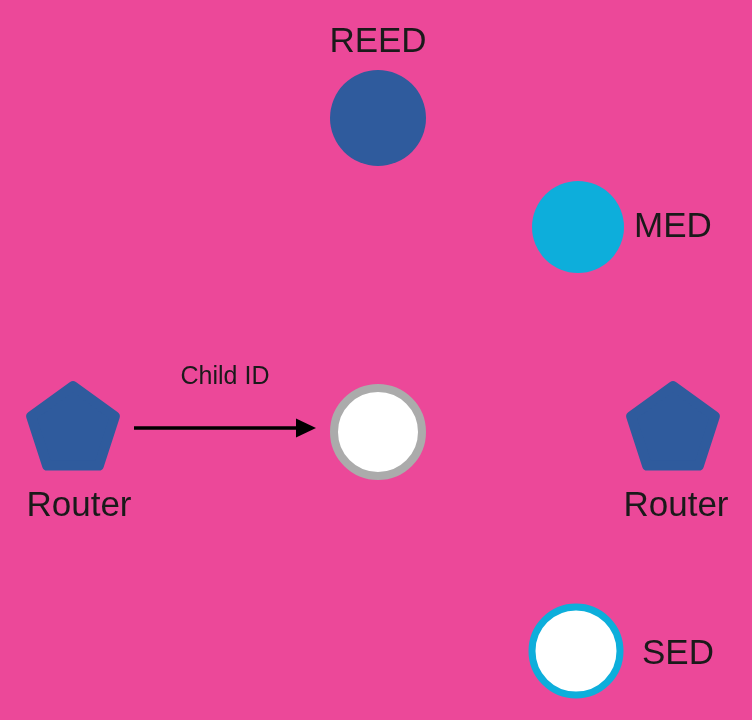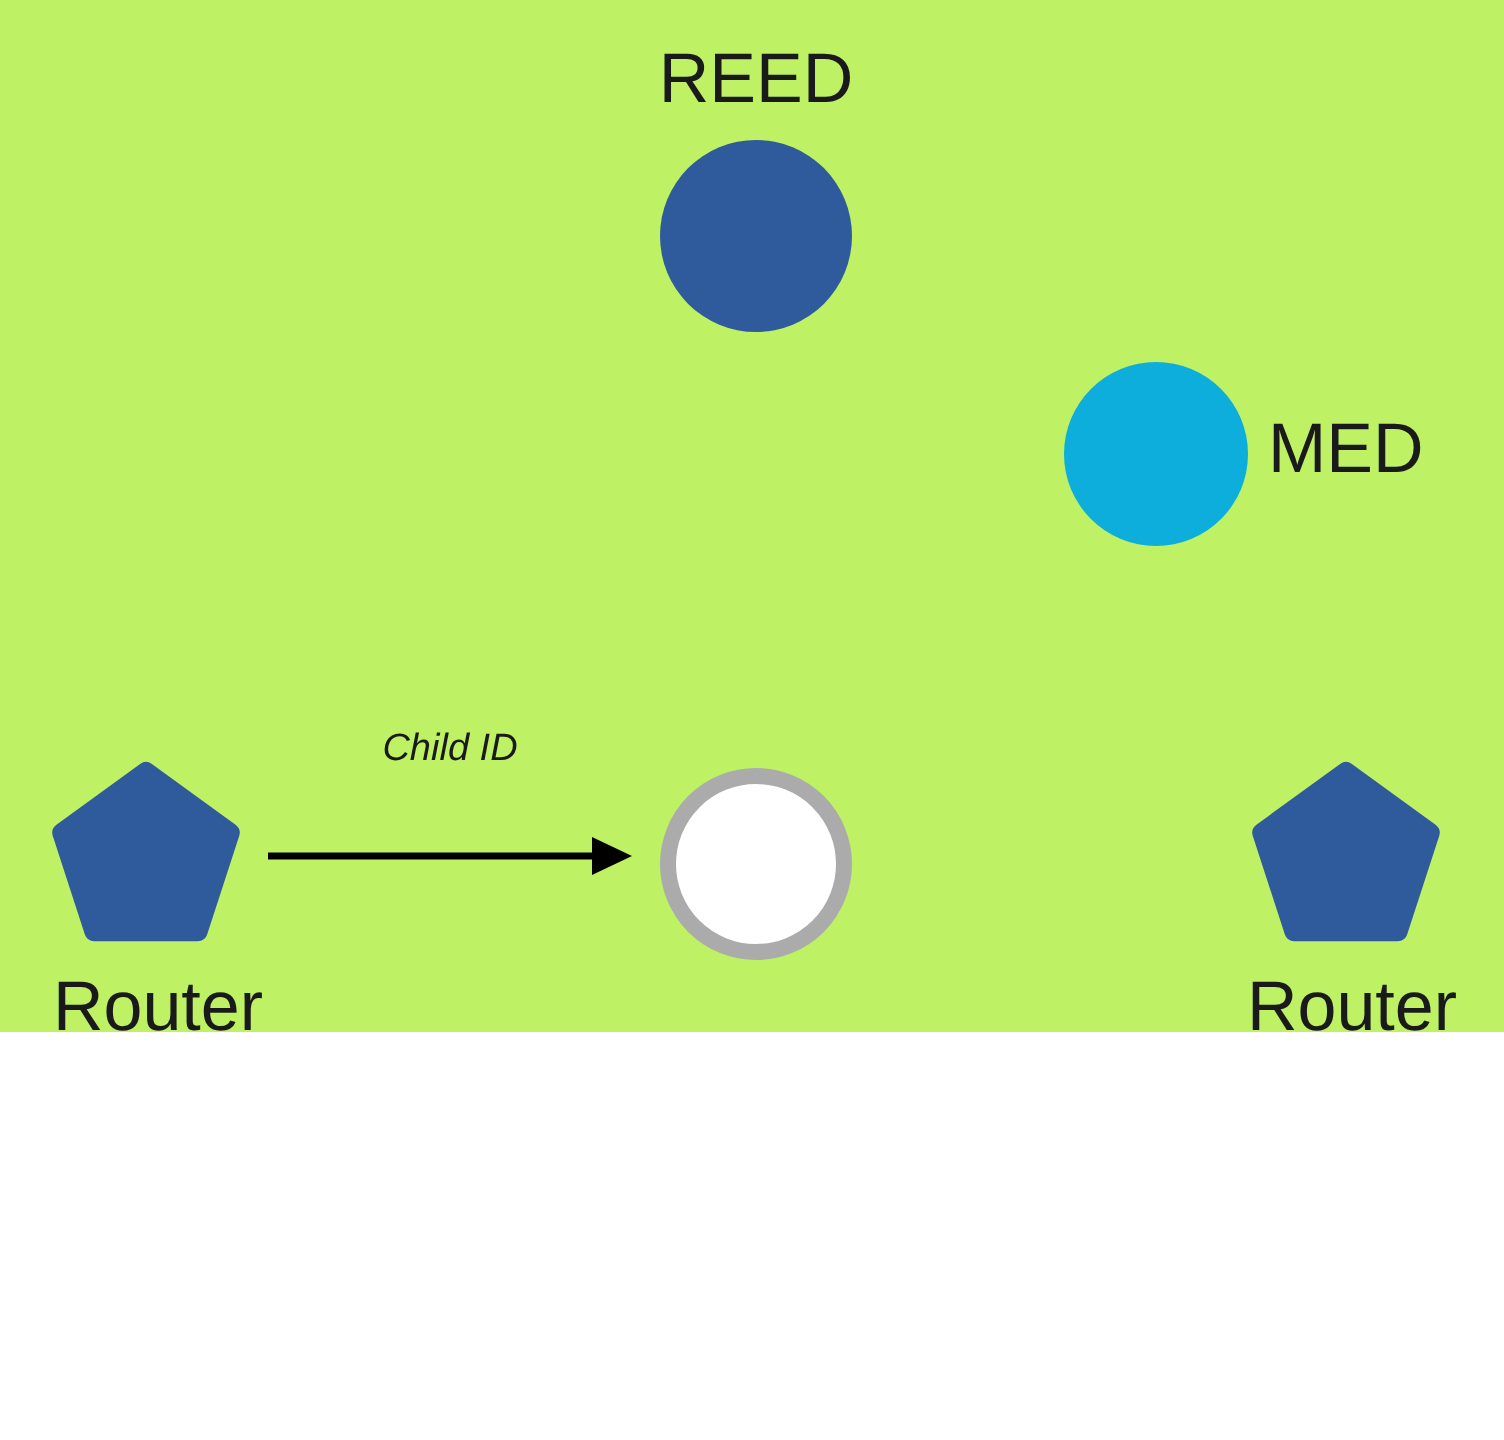--- a/index.html
+++ b/index.html
@@ -3,22 +3,22 @@
 <meta charset="utf-8">
 <style>
   html, body {
     margin: 0;
     padding: 0;
     background: #ffffff;
   }
   #canvas {
     position: relative;
     width: 752px;
-    height: 516px;
-    background: #bef264;
+    height: 720px;
+    background: #ec4899;
     overflow: hidden;
     font-family: "Liberation Sans", "DejaVu Sans", sans-serif;
   }
   #shapes {
     position: absolute;
     left: 0;
     top: 0;
     width: 752px;
     height: 720px;
   }
@@ -32,22 +32,21 @@
   .centered {
     transform: translateX(-50%);
     text-align: center;
   }
   .edge-label {
     position: absolute;
     left: 225px;
     top: 362px;
     transform: translateX(-50%);
     text-align: center;
-    font-style: italic;
-    font-size: 19px;
+    font-size: 25px;
     line-height: 26px;
     color: #1a1a1a;
     white-space: nowrap;
   }
 </style>
 </head>
 <body>
 
 <div id="canvas">
 
@@ -76,18 +75,19 @@
   </svg>
 
   <div class="node-label centered" style="left:378px; top:21px;">REED</div>
 
   <div class="node-label" style="left:634px; top:206px;text-align:right;">MED</div>
 
   <div class="node-label centered" style="left:79px; top:485px;">Router</div>
 
   <div class="node-label centered" style="left:676px; top:485px;">Router</div>
 
+  <div class="node-label" style="left:642px; top:633px;">SED</div>
 
   <div class="edge-label">
     <div>Child ID</div>
   </div>
 
 </div>
 
 </body></html>

